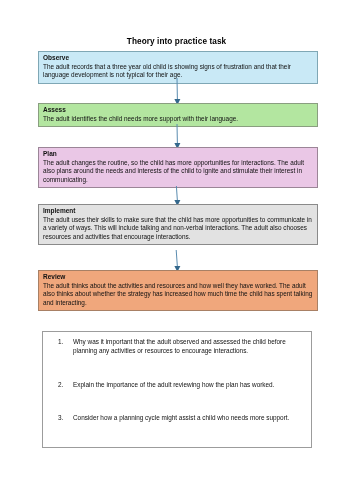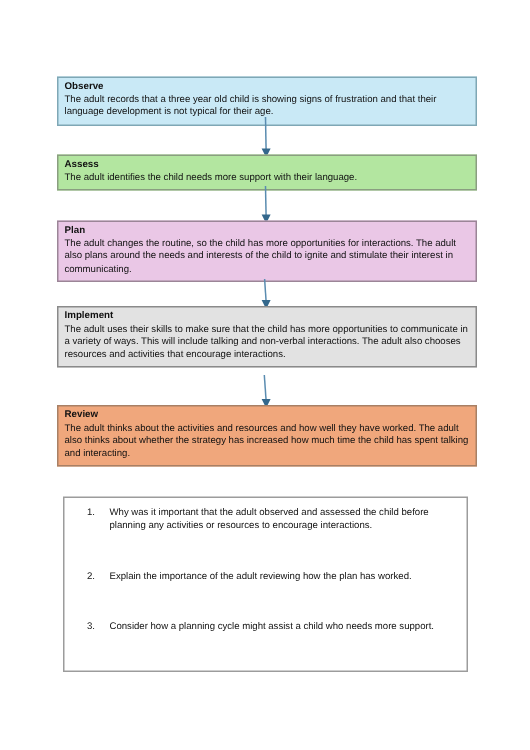--- a/index.html
+++ b/index.html
@@ -112,20 +112,21 @@
     top: 0;
     font-size: 6.4px;
   }
   .q-text { display: block; }
 </style>
 </head>
 <body>
 
 <div id="page">
 
+  <div class="doc-title">Theory into practice task</div>
 
   <div class="flow-box box-observe">
     <span class="bx-head">Observe</span>
     <span class="bx-body">The adult records that a three year old child is showing signs of frustration and that their language development is not typical for their age.</span>
   </div>
 
   <div class="connector conn-1">
     <svg width="14" height="27" viewBox="0 0 14 27">
       <line x1="7" y1="0" x2="7.4" y2="22" stroke="#5a8cb0" stroke-width="1"></line>
       <polygon points="7.4,27 4.4,21 10.4,21" fill="#34688c"></polygon>

